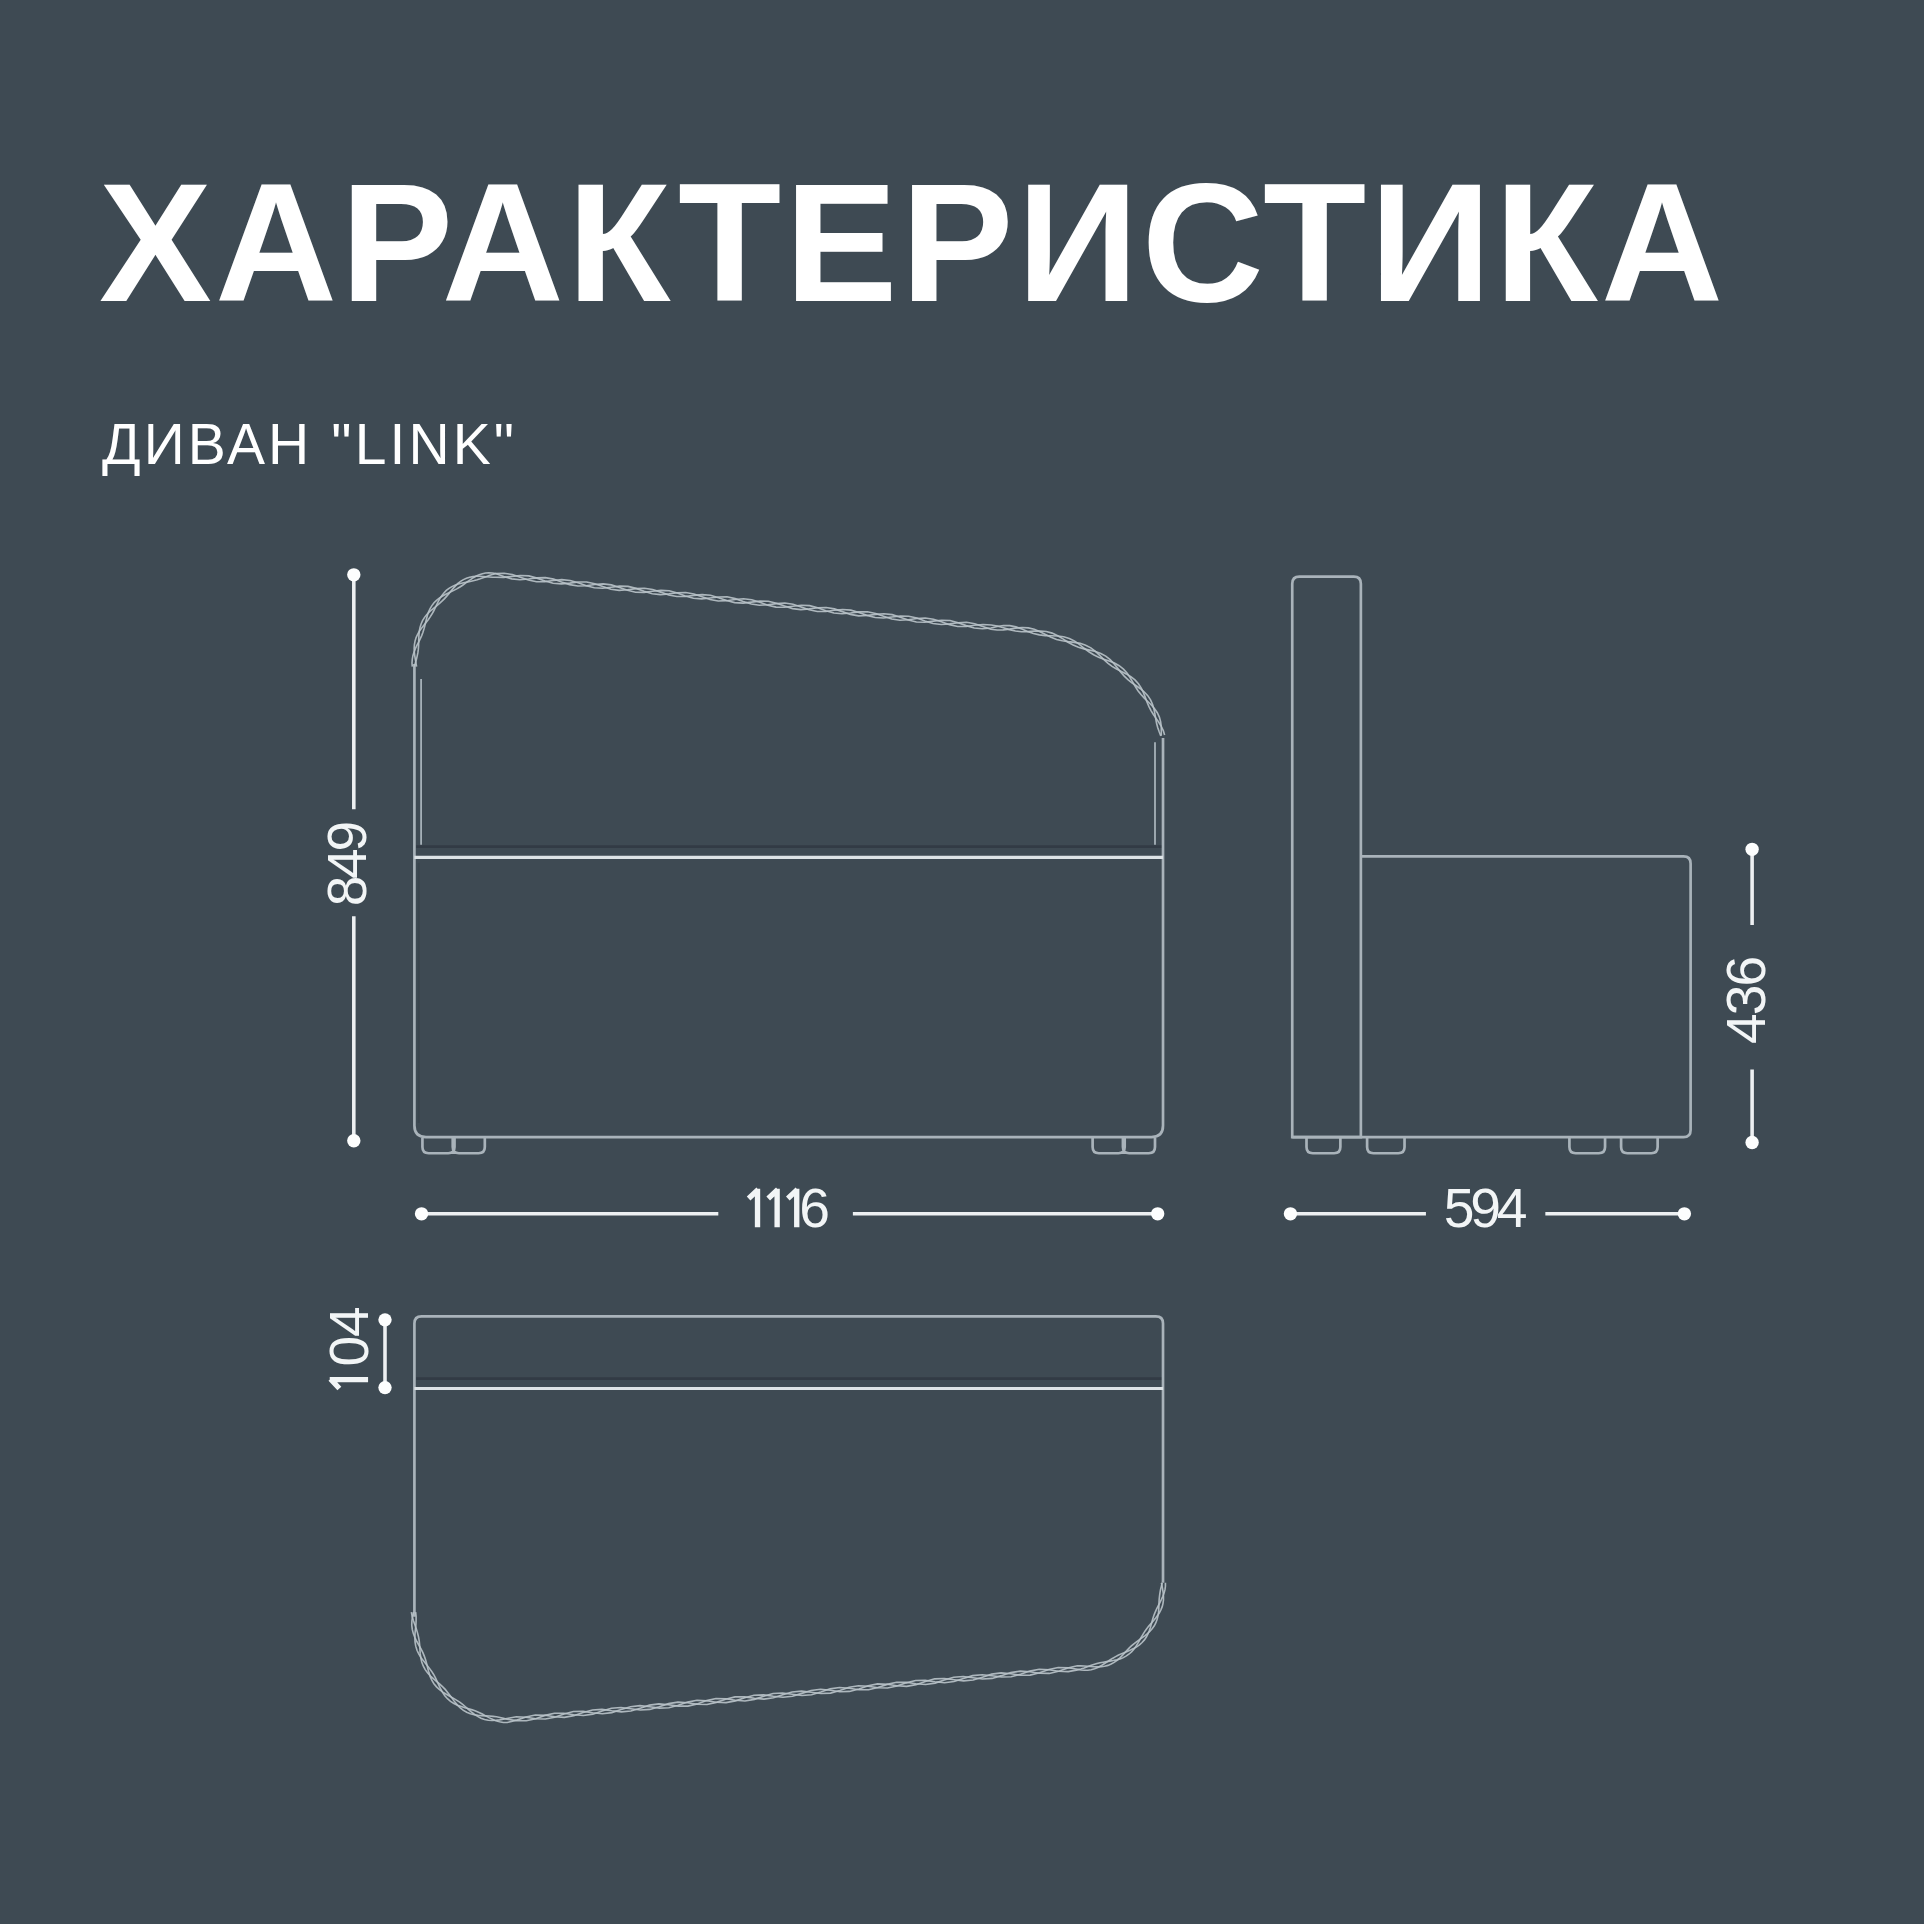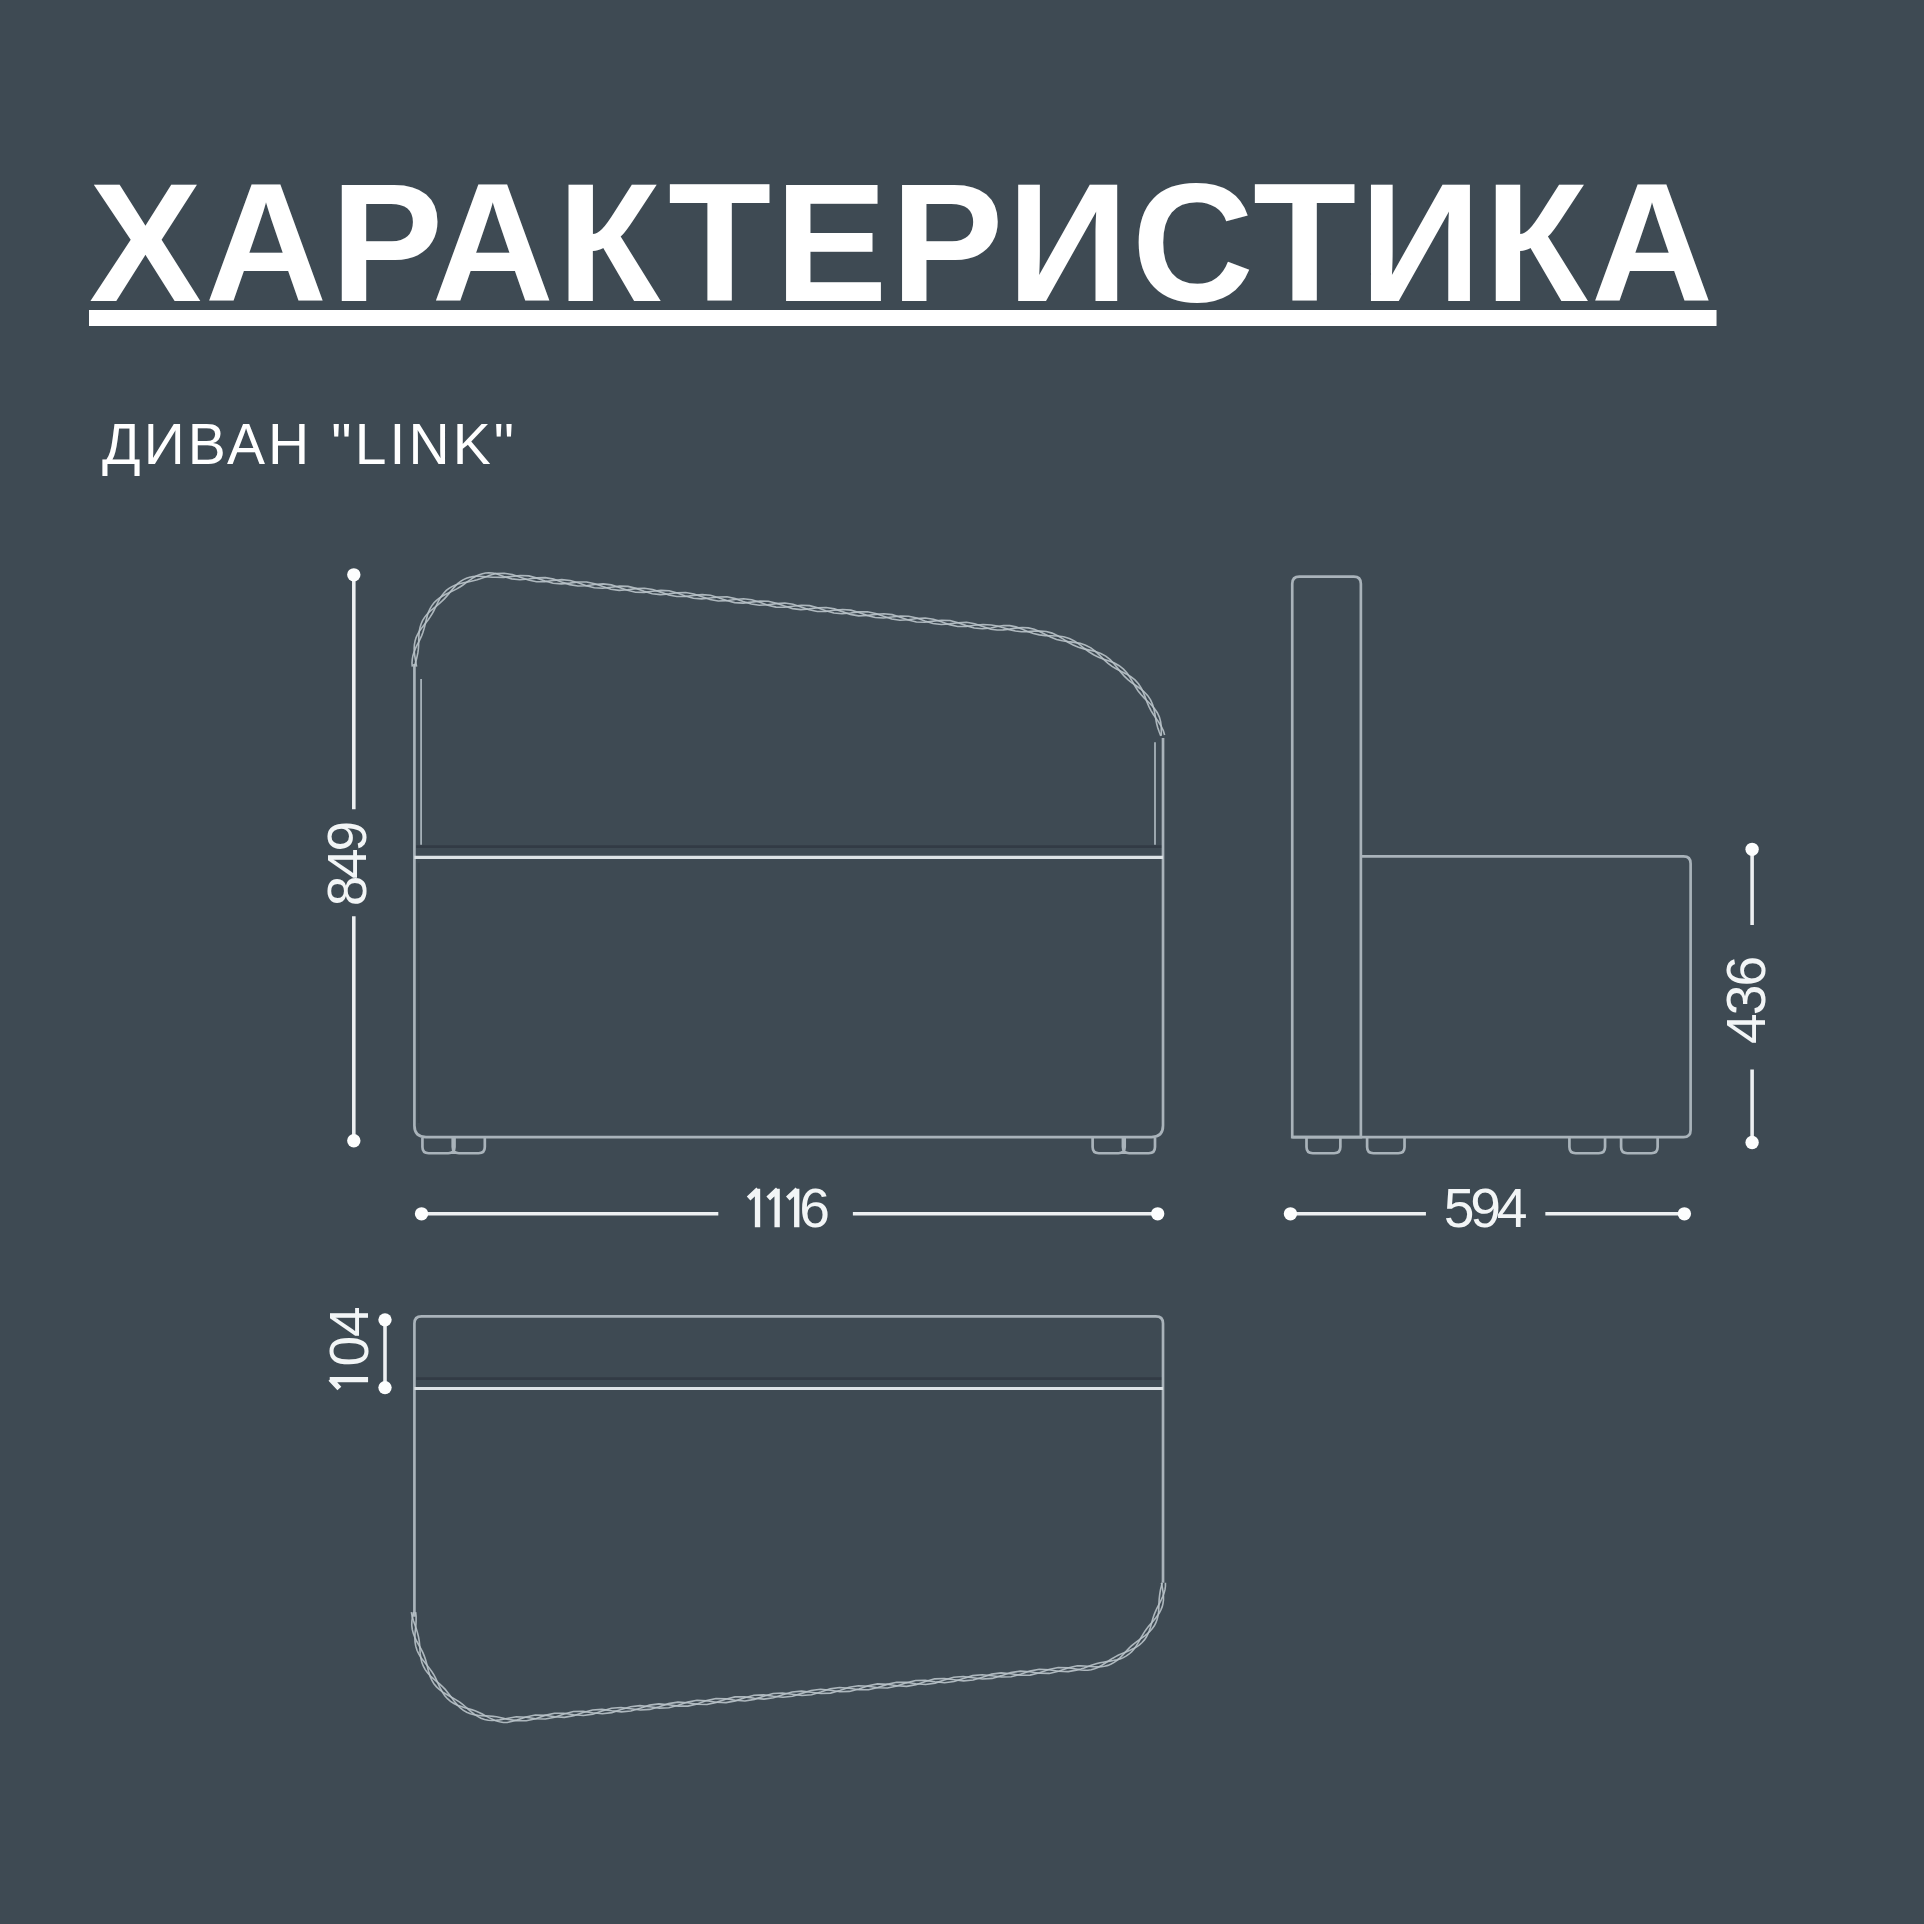--- a/index.html
+++ b/index.html
@@ -1,20 +1,20 @@
 <!DOCTYPE html>
 <html style="font-size:14.3px"><head><meta charset="utf-8">
 <style>
   html,body{margin:0;padding:0;background:#3E4A53;}
   .wrap{position:relative;width:1925px;height:1925px;overflow:hidden;
     font-family:"Liberation Sans", sans-serif;}
   svg{position:absolute;left:0;top:0;}
-  .title{position:absolute;left:89px;top:158px;color:#ffffff;
+  .title{position:absolute;left:99px;top:158px;color:#ffffff;
     font-size:169px;font-weight:bold;line-height:1;letter-spacing:3.4px;
-    transform-origin:0 0;white-space:nowrap;text-decoration:underline;}
+    transform-origin:0 0;white-space:nowrap;}
   .sub{position:absolute;left:102px;top:416px;color:#ffffff;
     font-size:57px;font-weight:normal;line-height:1;letter-spacing:3.1px;white-space:nowrap;}
 </style></head>
 <body>
 <div class="wrap">
 <svg width="1925" height="1925" viewBox="0 0 2160 2160">
   <rect x="0" y="0" width="2160" height="2160" fill="#3E4A53"></rect>
   <defs>
         <filter id="soft" x="-20%" y="-20%" width="140%" height="140%">
           <feGaussianBlur stdDeviation="0.8"></feGaussianBlur>

